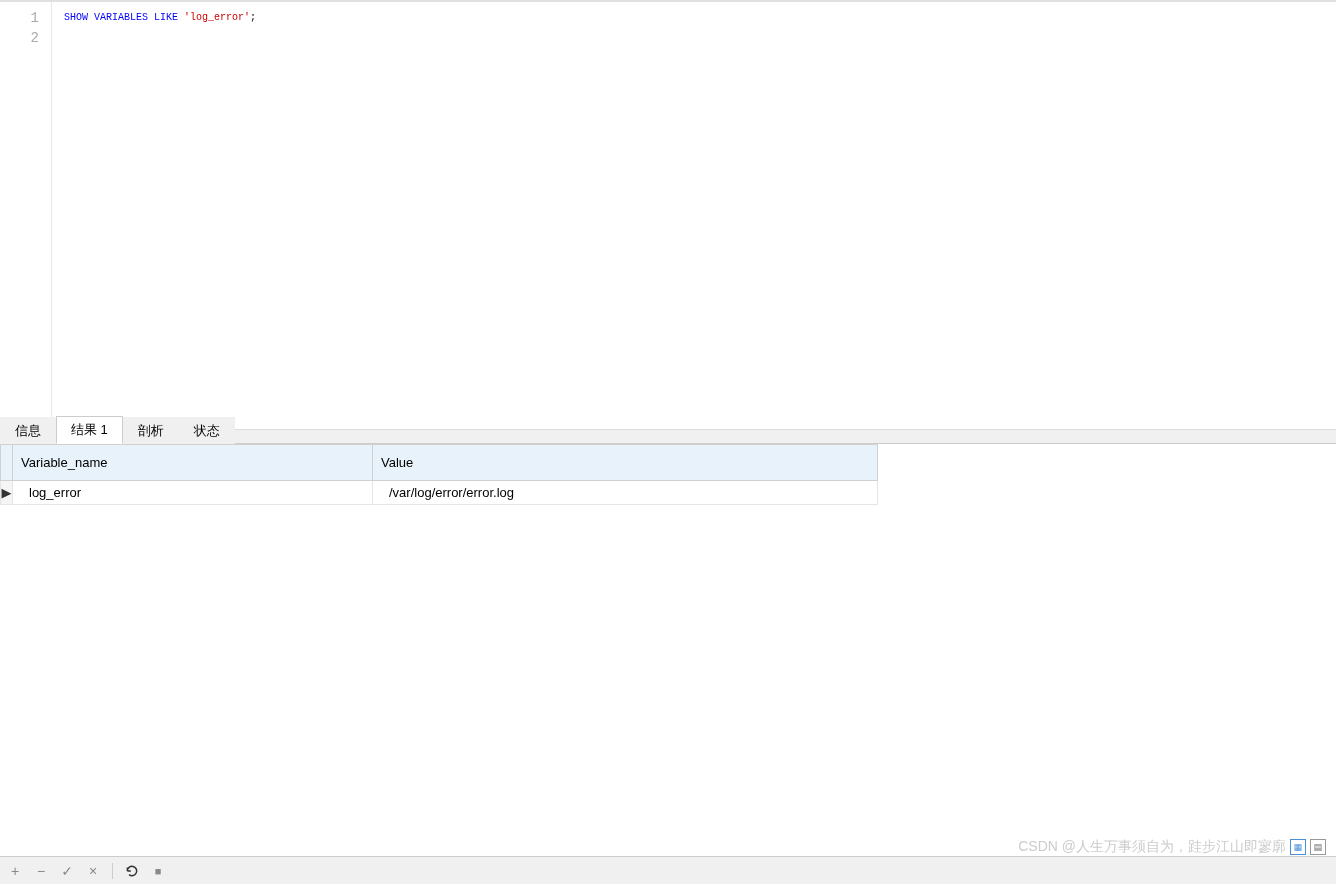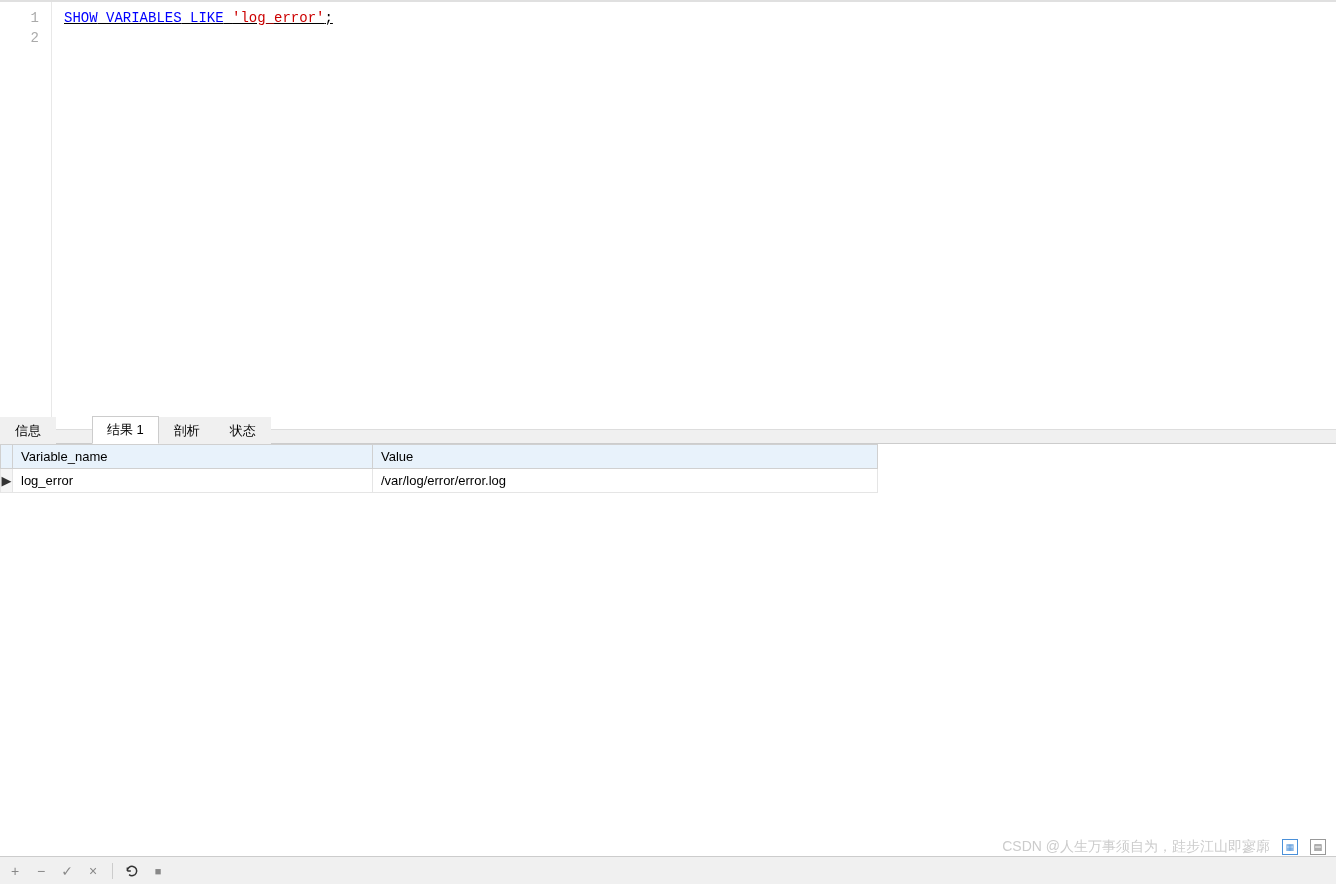--- a/index.html
+++ b/index.html
@@ -36,24 +36,23 @@
     }
     .gutter div {
       padding-right: 12px;
       height: 20px;
       line-height: 20px;
     }
     .code-area {
       flex: 1;
       padding: 6px 12px;
       font-family: Consolas, "Courier New", monospace;
-      font-size: 14px;
+      font-size: 10px;
       line-height: 20px;
       white-space: pre;
-      text-decoration: underline;
     }
     .kw { color: #0000ff; }
     .str { color: #cc0000; }
     .punct { color: #000; }
     
     .tabs-bar {
       display: flex;
       background: #f0f0f0;
       border-bottom: 1px solid #ccc;
       height: 14px;
@@ -67,43 +66,42 @@
       border-bottom: none;
       color: #000;
       position: relative;
       top: 1px;
       background: #f0f0f0;
     }
     .tab.active {
       background: #fff;
       border: 1px solid #ccc;
       border-bottom: 1px solid #fff;
-      margin-left: 36px;
     }
     
     .result-table-wrap {
       flex: 1;
       background: #fff;
       overflow: auto;
     }
     .result-table {
       border-collapse: collapse;
       width: 878px;
     }
     .result-table th {
       background: #e8f2fb;
       text-align: left;
       font-weight: normal;
       padding: 4px 8px;
       border: 1px solid #d0d0d0;
       font-size: 13px;
-      height: 24px;
+      height: 36px;
     }
     .result-table td {
-      padding: 3px 8px;
+      padding: 3px 16px;
       border: 1px solid #e5e5e5;
       font-size: 13px;
       height: 24px;
     }
     .row-indicator {
       width: 12px;
       padding: 0 !important;
       text-align: center;
       color: #333;
       font-size: 10px;
@@ -139,21 +137,21 @@
     
     .watermark {
       position: absolute;
       right: 10px;
       bottom: 28px;
       color: #ccc;
       font-size: 14px;
       pointer-events: none;
       display: flex;
       align-items: center;
-      gap: 12px;
+      gap: 4px;
     }
     .wm-icon {
       width: 16px;
       height: 16px;
       border: 1px solid #999;
       display: inline-flex;
       align-items: center;
       justify-content: center;
       font-size: 9px;
       color: #666;

